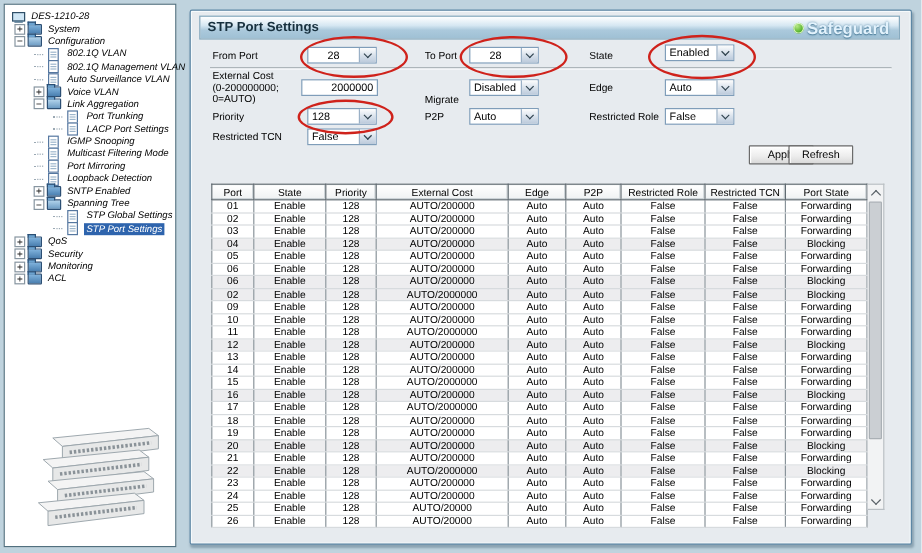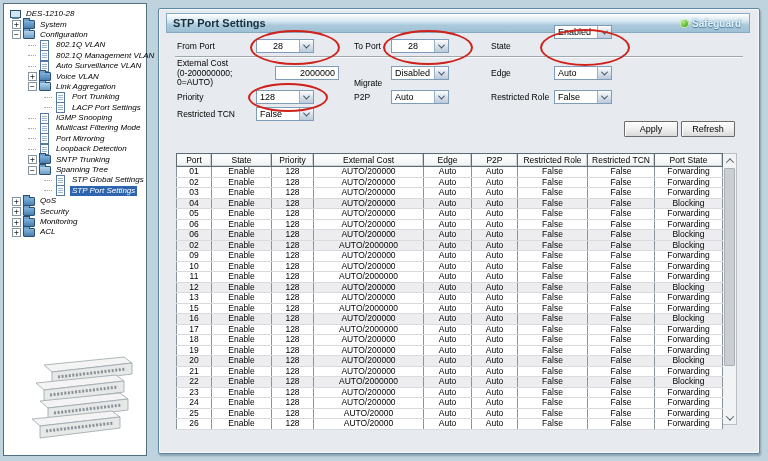--- a/index.html
+++ b/index.html
@@ -38,21 +38,21 @@
     border:1px solid #5d87a5;border-radius:2px;box-sizing:content-box;
     box-shadow:inset 0 0 0 1px #f6fafc,1px 2px 2px rgba(60,90,110,.4);}
   .titlebar{position:absolute;left:7px;top:4px;width:584px;height:20px;box-sizing:border-box;
     background:linear-gradient(#ffffff,#d6e7f2 40%,#abc9dc 62%,#9fc0d4);
     border:1px solid #86aabf;display:flex;align-items:center;}
   .title{font-size:11px;font-weight:bold;color:#17303e;padding-left:6px;flex:1;}
   .safeguard{display:flex;align-items:center;gap:3px;padding-right:8px;}
   .sg-dot{width:9px;height:9px;border-radius:50%;flex:none;
     background:radial-gradient(circle at 35% 30%,#b9e98a,#56b32b 60%,#2f8414);
     box-shadow:inset 0 0 0 1px #d9f2c4;}
-  .sg-text{font-size:10px;font-weight:bold;color:#e2f2fc;
+  .sg-text{font-size:14px;font-weight:bold;color:#e2f2fc;
     text-shadow:0 0 2px #5d8ba8,0 1px 1px #4a7a97;}
 
   .flabel{position:absolute;font-size:8.5px;color:#000;line-height:9.5px;white-space:pre-line;}
   .combo{position:absolute;width:58px;height:14px;background:#fff;border:1px solid #7f9db9;
     box-sizing:border-box;display:flex;cursor:default;}
   .combo .v{flex:1;font-size:9px;line-height:12px;padding-left:3px;overflow:hidden;white-space:nowrap;}
   .combo.center .v{text-align:center;padding-left:0;}
   .combo .cbtn{width:13px;flex:none;background:linear-gradient(#fdfdfd,#d9e2ec 50%,#bccadb);
     border-left:1px solid #9ab0c6;display:flex;align-items:center;justify-content:center;}
   .chev{width:4px;height:4px;border-right:1.2px solid #30434f;border-bottom:1.2px solid #30434f;
@@ -163,21 +163,21 @@
           <span class="lbl">Port Mirroring</span>
         </div>
         <div class="trow" style="padding-left: 20px;">
           <span class="dash"></span>
           <span class="ic ic-doc"></span>
           <span class="lbl">Loopback Detection</span>
         </div>
         <div class="trow" style="padding-left: 20px;">
           <span class="exp">+</span>
           <span class="ic ic-folder"></span>
-          <span class="lbl">SNTP Trunking</span>
+          <span class="lbl">SNTP Enabled</span>
         </div>
         <div class="trow" style="padding-left: 20px;">
           <span class="exp">−</span>
           <span class="ic ic-folder-open"></span>
           <span class="lbl">Spanning Tree</span>
         </div>
         <div class="trow" style="padding-left: 36px;">
           <span class="dash"></span>
           <span class="ic ic-doc"></span>
           <span class="lbl">STP Global Settings</span>
@@ -246,33 +246,33 @@
         </span>
     </div>
     <div class="flabel" style="left:195px;top:33px">To Port</div>
     <div class="combo center" style="left:232px;top:30px">
       <span class="v">28</span>
       <span class="cbtn">
           <i class="chev"></i>
         </span>
     </div>
     <div class="flabel" style="left:332px;top:33px">State</div>
-    <div class="combo" style="left:395px;top:16px">
+    <div class="combo" style="left:395px;top:28px">
       <span class="v">Enabled</span>
       <span class="cbtn">
           <i class="chev"></i>
         </span>
     </div>
 
     <div class="hr"></div>
 
     <div class="flabel" style="left:18px;top:50px">External Cost
 (0-200000000;
 0=AUTO)</div>
-    <input class="txtinput" style="left: 116px; top: 57px;" value="2000000">
+    <input class="txtinput" style="left: 92px; top: 57px;" value="2000000">
     <div class="flabel" style="left:195px;top:70px">Migrate</div>
     <div class="combo" style="left:232px;top:57px">
       <span class="v">Disabled</span>
       <span class="cbtn">
           <i class="chev"></i>
         </span>
     </div>
     <div class="flabel" style="left:332px;top:60px">Edge</div>
     <div class="combo" style="left:395px;top:57px">
       <span class="v">Auto</span>
@@ -305,21 +305,21 @@
 
     <div class="flabel" style="left:18px;top:101px">Restricted TCN</div>
     <div class="combo" style="left:97px;top:98px">
       <span class="v">False</span>
       <span class="cbtn">
           <i class="chev"></i>
         </span>
     </div>
 
     <button class="pushbtn" style="left:465px;top:112px">Apply</button>
-    <button class="pushbtn" style="left:522px;top:112px">Refresh</button>
+    <button class="pushbtn" style="left:498px;top:112px">Refresh</button>
 
     <div class="tablewrap">
       <table class="ports" id="ptable">
         <colgroup>
           <col style="width:35px">
             <col style="width:60px">
             <col style="width:42px">
           <col style="width:110px">
             <col style="width:48px">
             <col style="width:46px">
@@ -478,20 +478,31 @@
               <td>Enable</td>
               <td>128</td>
               <td>AUTO/200000</td>
               <td>Auto</td>
               <td>Auto</td>
               <td>False</td>
               <td>False</td>
               <td>Forwarding</td>
             </tr>
             <tr>
+              <td>14</td>
+              <td>Enable</td>
+              <td>128</td>
+              <td>AUTO/200000</td>
+              <td>Auto</td>
+              <td>Auto</td>
+              <td>False</td>
+              <td>False</td>
+              <td>Forwarding</td>
+            </tr>
+            <tr>
               <td>15</td>
               <td>Enable</td>
               <td>128</td>
               <td>AUTO/2000000</td>
               <td>Auto</td>
               <td>Auto</td>
               <td>False</td>
               <td>False</td>
               <td>Forwarding</td>
             </tr>

